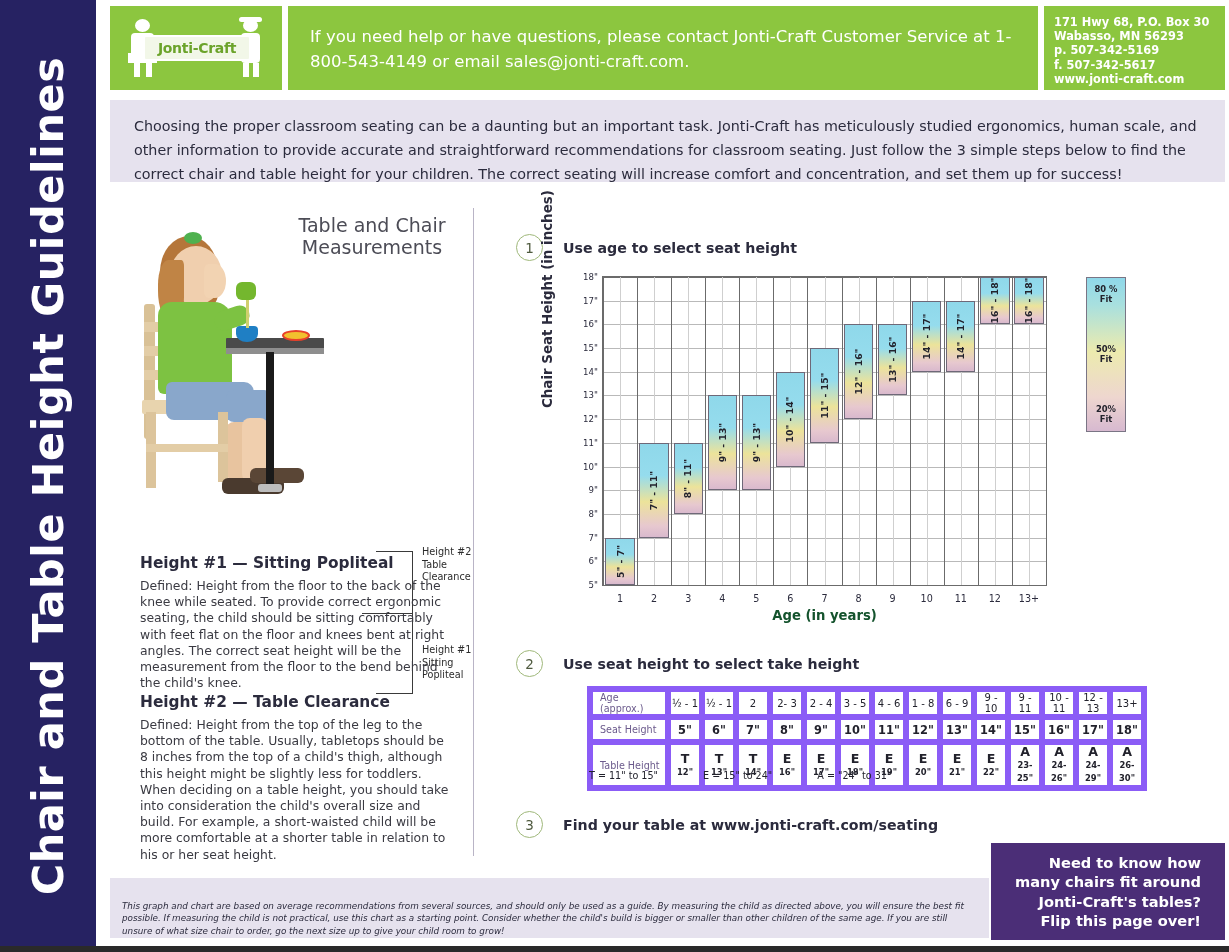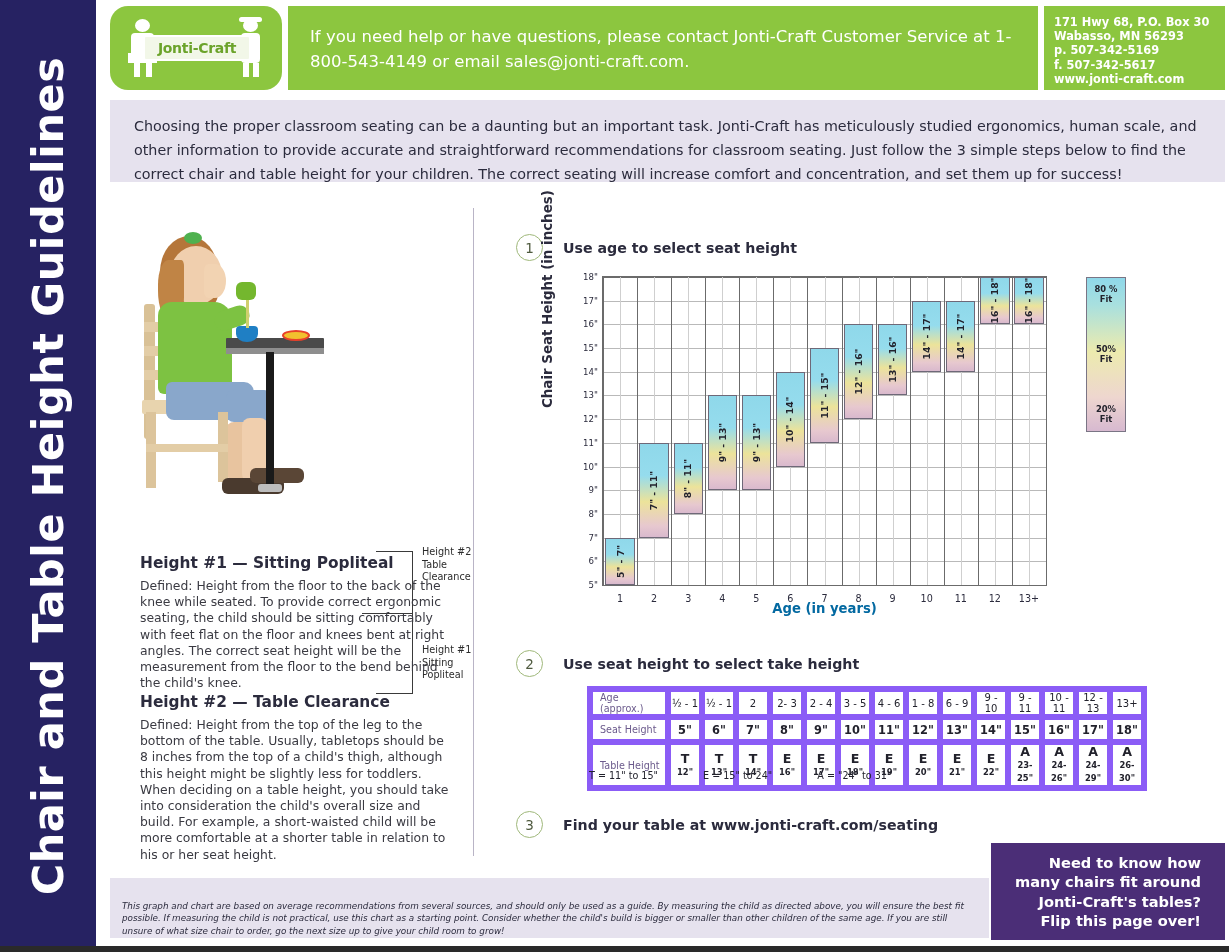--- a/index.html
+++ b/index.html
@@ -36,21 +36,21 @@
 
   
   .header {
     position: absolute; left: 110px; top: 6px;
     width: 1115px; height: 84px;
   }
   .logo-box {
     position: absolute; left: 0; top: 0;
     width: 172px; height: 84px;
     background: #8cc63f;
-    display: flex; align-items: center; justify-content: center; border-radius: 18px;
+    display: flex; align-items: center; justify-content: center;
   }
   .logo-inner { position: relative; width: 150px; height: 62px; }
   .logo-plate {
     position: absolute; left: 22px; top: 18px;
     width: 108px; height: 26px;
     background: #f2f7e8;
     border: 2px solid #ffffff;
     border-radius: 3px;
     display: flex; align-items: center; justify-content: center;
     color: #6ba32a; font-weight: bold; font-size: 14px;
@@ -245,23 +245,23 @@
     display: flex; align-items: center; justify-content: center;
     overflow: hidden;
   }
   .bar span {
     transform: rotate(-90deg);
     white-space: nowrap;
     font-size: 9.3px; font-weight: bold; color: #22222c;
     font-family: "DejaVu Sans", sans-serif;
   }
   .x-axis-title {
-    position: absolute; left: 50px; top: 333px;
+    position: absolute; left: 50px; top: 340px;
     width: 445px; text-align: center;
-    font-size: 13.2px; font-weight: bold; color: #0369a1;
+    font-size: 13.2px; font-weight: bold; color: #14532d;
     font-family: "DejaVu Sans", sans-serif;
   }
 
   
   .legend {
     position: absolute; left: 1086px; top: 277px;
     width: 40px; height: 155px;
     border: 1.4px solid #7a7585;
     background: linear-gradient(to bottom, #8fd8ea 0%, #a9e0de 18%, #ecebae 48%, #eed6cf 78%, #d7b9d0 100%);
   }
@@ -362,20 +362,21 @@
       <div>Wabasso, MN 56293</div>
       <div>p. 507-342-5169</div>
       <div>f. 507-342-5617</div>
       <div>www.jonti-craft.com</div>
     </div>
   </div>
 
   <div class="intro">Choosing the proper classroom seating can be a daunting but an important task. Jonti-Craft has meticulously studied ergonomics, human scale, and other information to provide accurate and straightforward recommendations for classroom seating. Just follow the 3 simple steps below to find the correct chair and table height for your children. The correct seating will increase comfort and concentration, and set them up for success!</div>
 
   <div class="left-col">
+    <div class="meas-title">Table and Chair Measurements</div>
 
     <div class="photo">
       <div class="ph ph-chair-back"></div>
       <div class="ph ph-chair-rail1"></div>
       <div class="ph ph-chair-rail2"></div>
       <div class="ph ph-chair-rail3"></div>
       <div class="ph ph-chair-post2"></div>
       <div class="ph ph-hair"></div>
       <div class="ph ph-head"></div>
       <div class="ph ph-face"></div>

